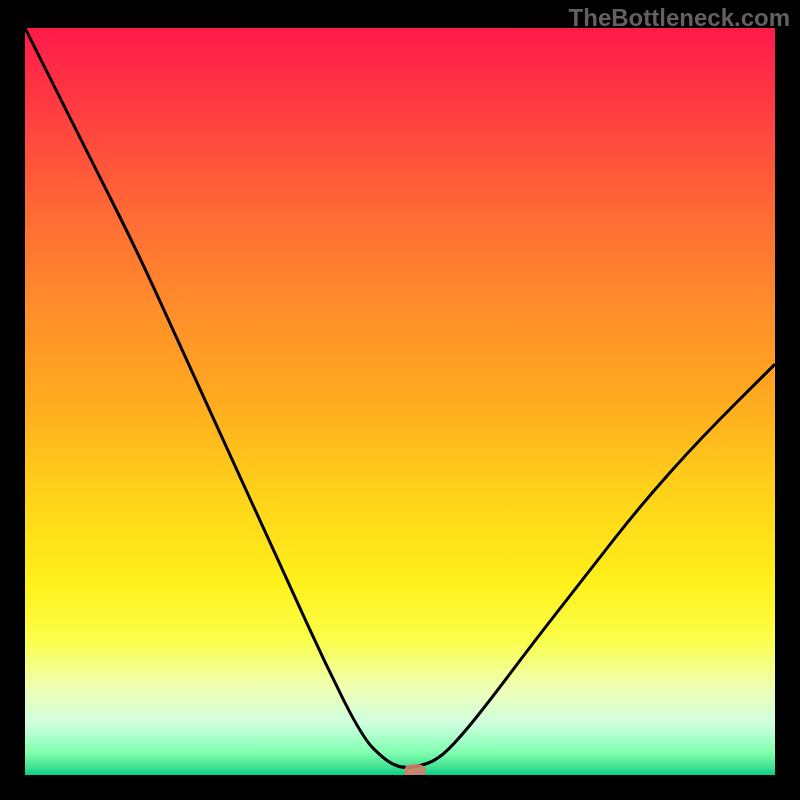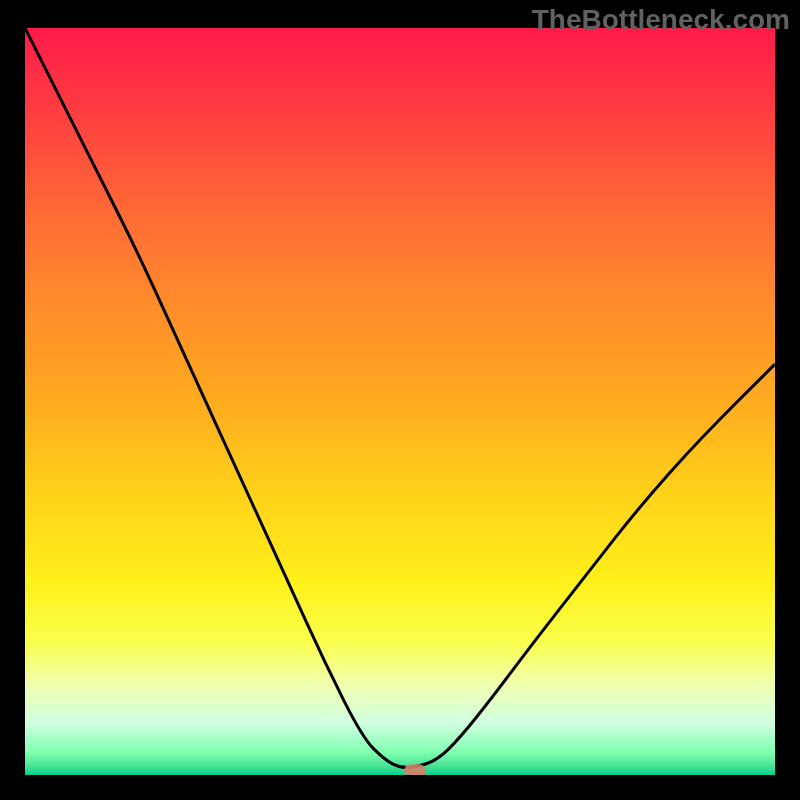--- a/index.html
+++ b/index.html
@@ -10,21 +10,21 @@
     height: 800px;
     overflow: hidden;
     position: relative;
     font-family: Arial, sans-serif;
   }
   .watermark {
     position: absolute;
     top: 4px;
     right: 10px;
     color: #616161;
-    font-size: 28px;
+    font-size: 24px;
     font-weight: bold;
     z-index: 10;
   }
   .plot-area {
     position: absolute;
     left: 25px;
     top: 28px;
     width: 750px;
     height: 747px;
     background: linear-gradient(to bottom,

